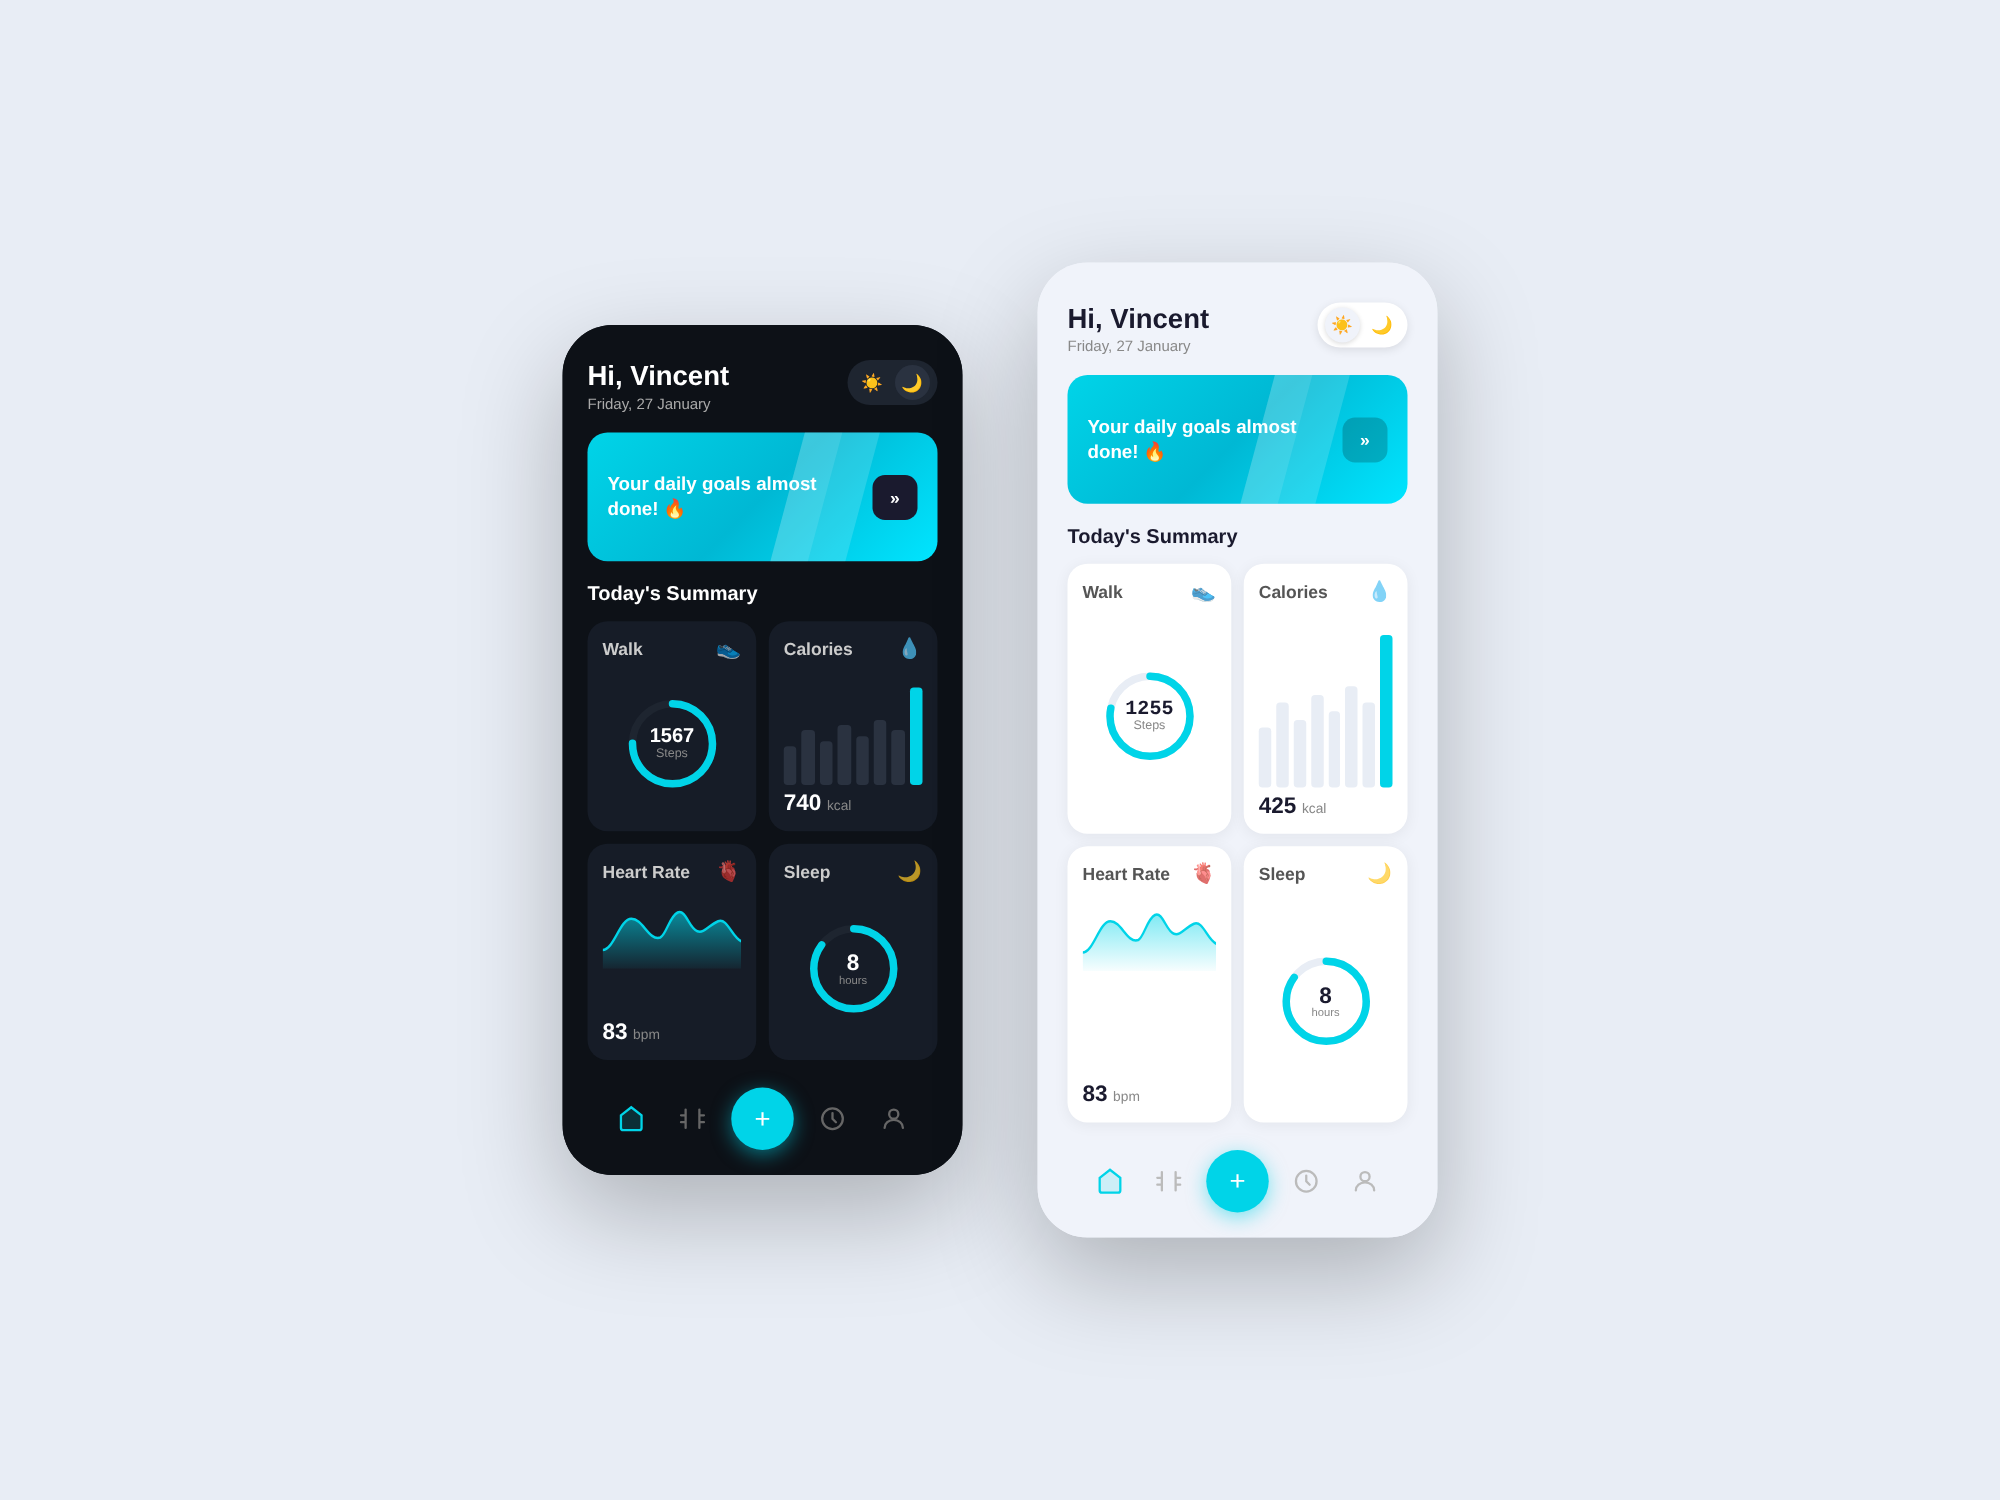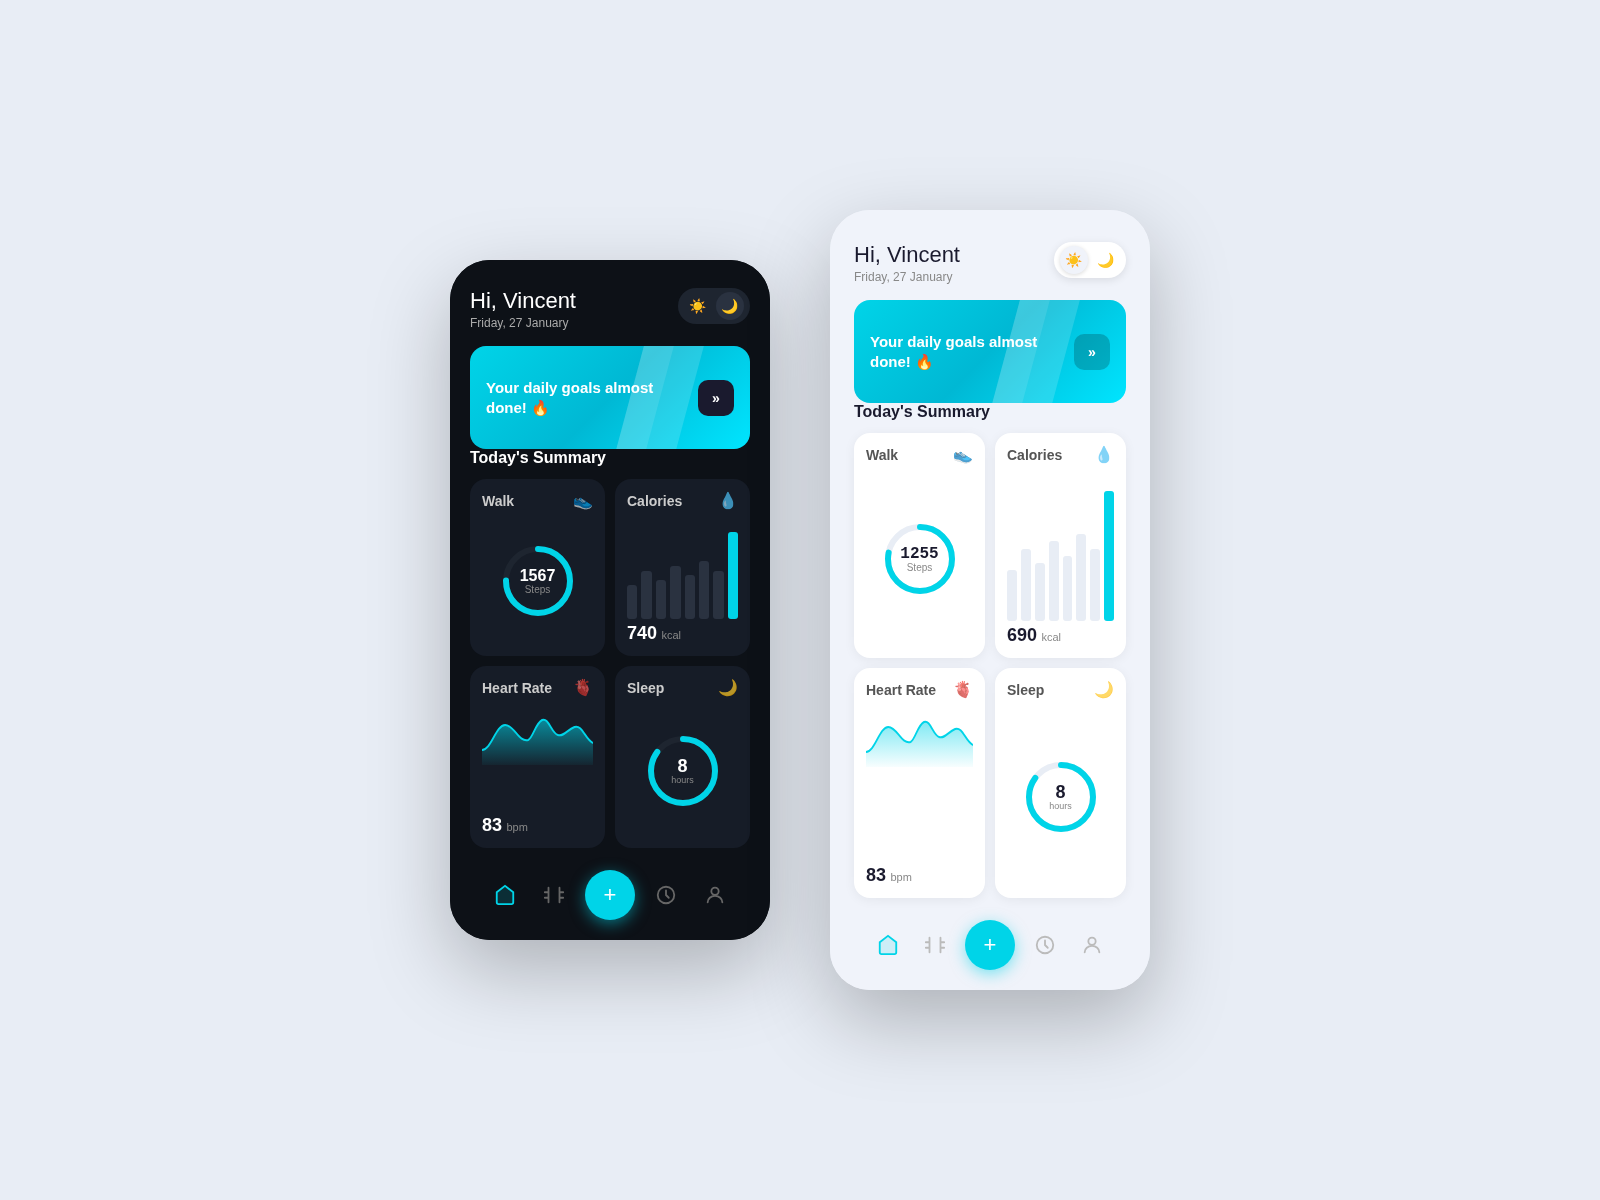--- a/index.html
+++ b/index.html
@@ -63,21 +63,21 @@
     
     .header {
       display: flex;
       justify-content: space-between;
       align-items: flex-start;
       margin-bottom: 16px;
     }
 
     .greeting-name {
       font-size: 22px;
-      font-weight: 400;
+      font-weight: 700;
       color: #fff;
     }
 
     .phone-light .greeting-name {
       color: #1a1a2e;
     }
 
     .greeting-date {
       font-size: 12px;
       color: #aaa;
@@ -124,20 +124,21 @@
     }
 
     
     .banner {
       background: linear-gradient(135deg, #00d4e8 0%, #00b8d4 50%, #00e5ff 100%);
       border-radius: 16px;
       padding: 32px 16px;
       display: flex;
       align-items: center;
       justify-content: space-between;
+      margin-bottom: 18px;
       position: relative;
       overflow: hidden;
       min-height: 70px;
     }
 
     .banner::before {
       content: '';
       position: absolute;
       top: -10px;
       right: 60px;
@@ -637,21 +638,21 @@
             <div class="cal-bar" style="height:35%"></div>
             <div class="cal-bar" style="height:50%"></div>
             <div class="cal-bar" style="height:40%"></div>
             <div class="cal-bar" style="height:55%"></div>
             <div class="cal-bar" style="height:45%"></div>
             <div class="cal-bar" style="height:60%"></div>
             <div class="cal-bar" style="height:50%"></div>
             <div class="cal-bar active" style="height:90%"></div>
           </div>
           <div>
-            <span class="calories-value">690</span>
+            <span class="calories-value">425</span>
             <span class="calories-unit">kcal</span>
           </div>
         </div>
 
         <div class="card">
           <div class="card-header">
             <span class="card-title">Heart Rate</span>
             <span class="card-icon">🫀</span>
           </div>
           <div class="heart-wave">

